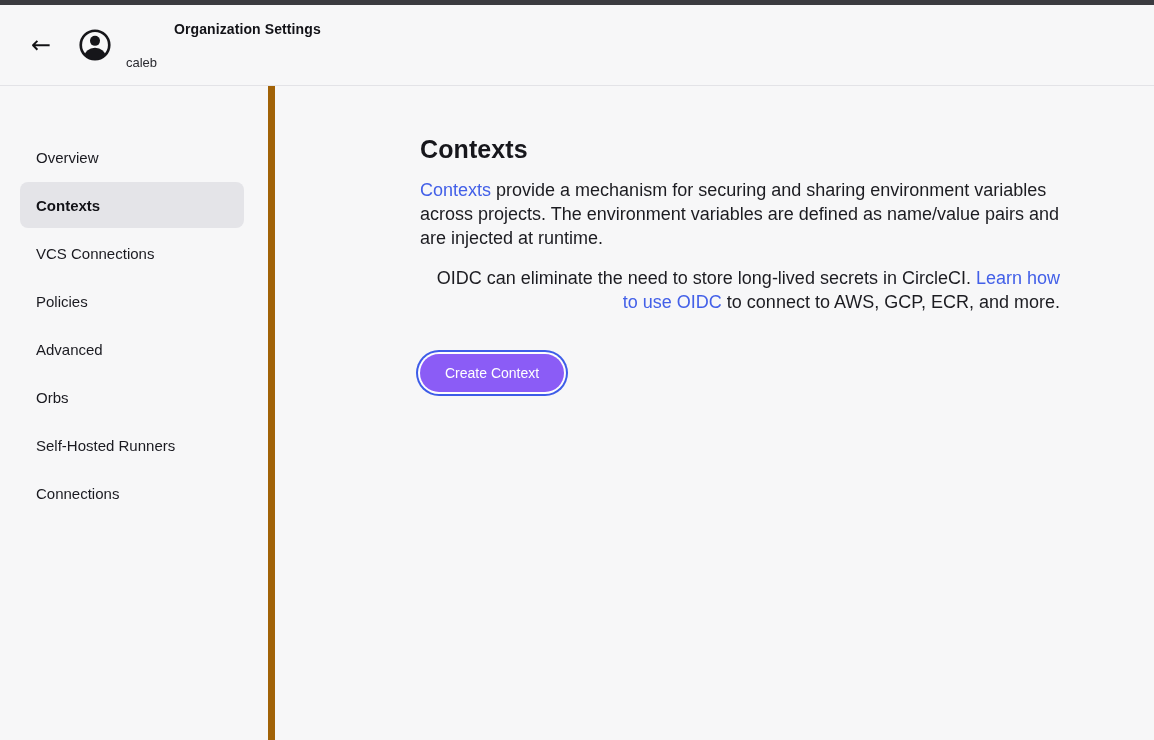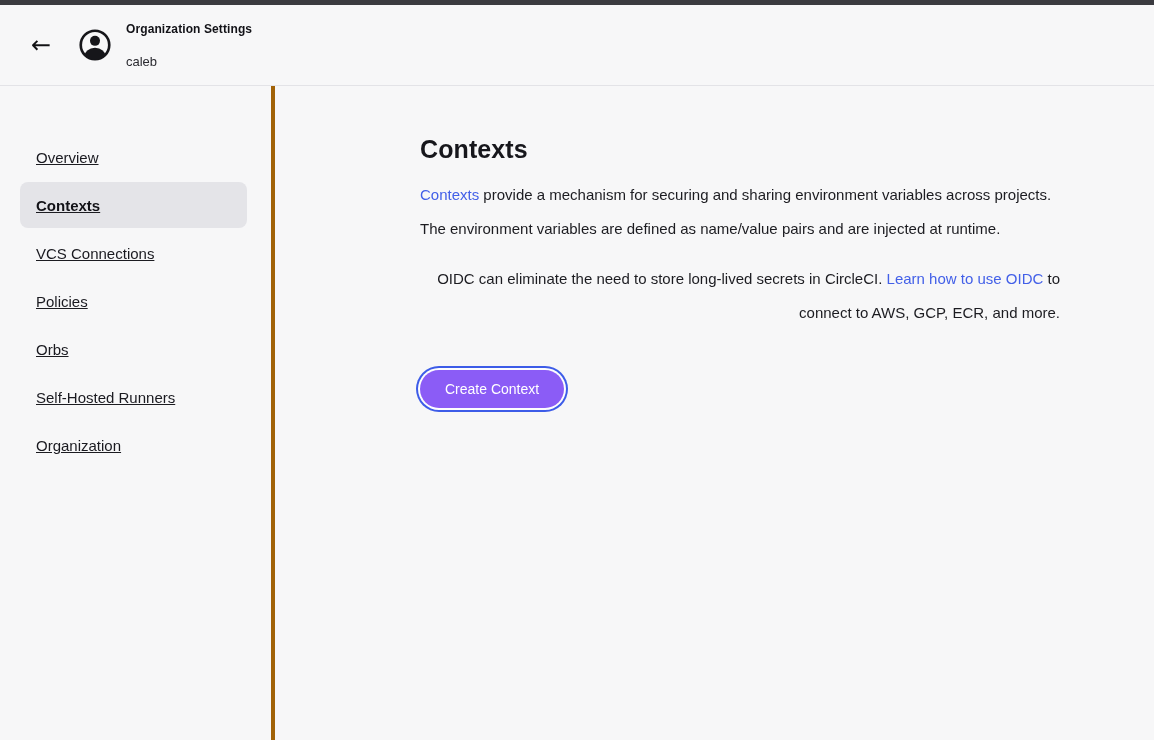--- a/index.html
+++ b/index.html
@@ -26,32 +26,31 @@
   .back-btn {
     background: none; border: none; cursor: pointer;
     font-size: 24px; line-height: 1; color: #111114;
     width: 26px; height: 26px;
     display: flex; align-items: center; justify-content: center;
     padding: 0; margin-right: 24px;
     font-family: "DejaVu Sans", sans-serif;
   }
   .avatar { width: 34px; height: 34px; margin-right: 14px; flex: 0 0 auto; }
   .header-titles { display: flex; flex-direction: column; justify-content: center; }
-  .header-title { font-size: 12px; font-weight: 700; color: #121217; letter-spacing: 0.1px; }
+  .header-title { font-size: 14px; font-weight: 700; color: #121217; letter-spacing: 0.1px; margin-left: 48px; }
   .header-subtitle { font-size: 13px; color: #2a2a30; margin-top: 18px; }
 
   
   .page-body { display: flex; height: 654px; }
 
   
   .sidebar {
     width: 275px; flex: 0 0 275px;
-    border-right: 4px solid #a16207;
+    border-right: 7px solid #a16207;
     padding-top: 48px;
-    text-decoration: underline;
   }
   .nav-item {
     height: 46px;
     margin: 0 24px 2px 20px;
     padding: 0 16px;
     display: flex; align-items: center;
     font-size: 15px;
     color: #1a1a20;
     border-radius: 8px;
     cursor: pointer;
@@ -69,22 +68,22 @@
     padding: 49px 40px 0 145px;
   }
   .page-heading {
     font-size: 25px;
     font-weight: 600;
     color: #17171c;
     letter-spacing: 0.1px;
   }
   .para {
     max-width: 640px;
-    font-size: 15px;
-    line-height: 34px;
+    font-size: 18px;
+    line-height: 24px;
     color: #1c1c21;
     margin-top: 14px;
   }
   .para + .para { margin-top: 16px; text-align: right; }
   .inline-link {
     color: #4360e8;
     text-decoration: none;
     cursor: pointer;
   }
 
@@ -125,23 +124,24 @@
   </div>
 </div>
 
 <div class="page-body">
 
   <nav class="sidebar">
     <div class="nav-item">Overview</div>
     <div class="nav-item selected">Contexts</div>
     <div class="nav-item">VCS Connections</div>
     <div class="nav-item">Policies</div>
+    <div class="nav-item">Advanced</div>
     <div class="nav-item">Orbs</div>
     <div class="nav-item">Self-Hosted Runners</div>
-    <div class="nav-item">Organization</div>
+    <div class="nav-item">Connections</div>
   </nav>
 
   <main class="main">
     <h1 class="page-heading">Contexts</h1>
 
     <p class="para"><a class="inline-link">Contexts</a><span> provide a mechanism for securing and sharing environment variables across projects. The environment variables are defined as name/value pairs and are injected at runtime.</span></p>
 
     <p class="para"><span>OIDC can eliminate the need to store long-lived secrets in CircleCI. </span><a class="inline-link">Learn how to use OIDC</a><span> to connect to AWS, GCP, ECR, and more.</span></p>
 
     <div class="btn-row">

